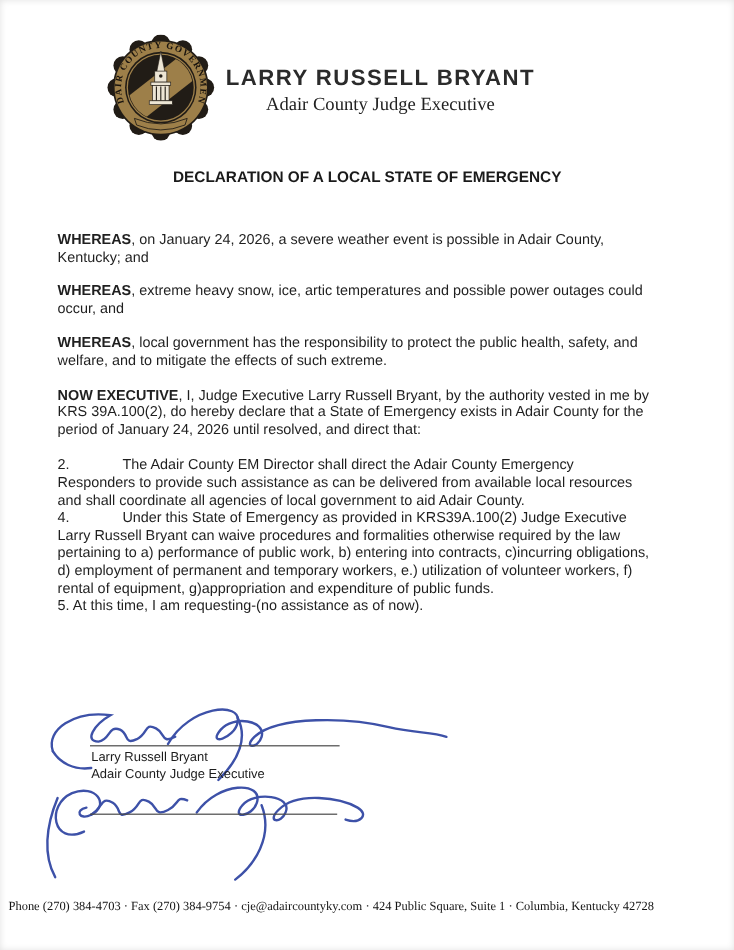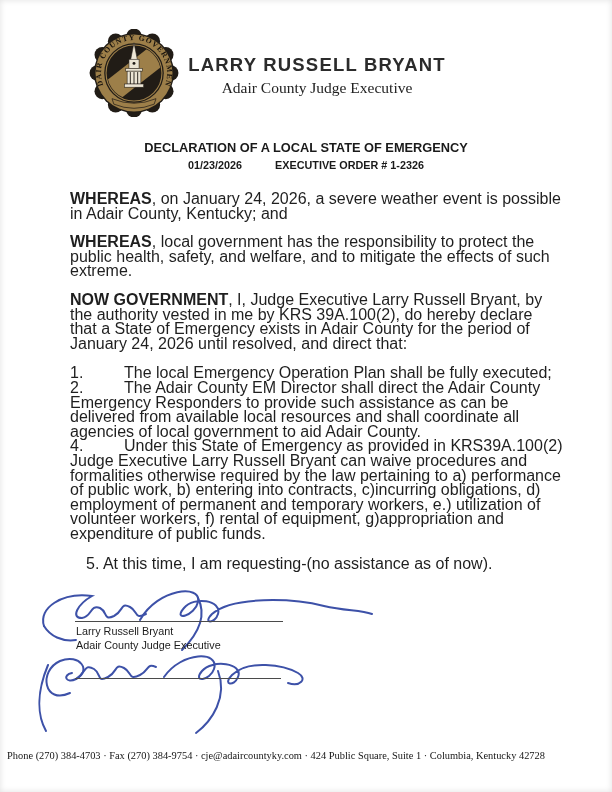--- a/index.html
+++ b/index.html
@@ -17,27 +17,27 @@
   .seal{position:absolute;left:88px;top:29px;width:92px;height:88px;}
   .name-block{position:absolute;left:150px;top:54px;width:334px;text-align:center;}
   .exec-name{font-size:18.5px;font-weight:700;letter-spacing:1.2px;color:#2b2b2b;white-space:nowrap;}
   .exec-title{font-family:"Liberation Serif",serif;font-size:15.5px;color:#222;margin-top:3px;}
   
   .title-block{position:absolute;left:0;top:140px;width:612px;text-align:center;}
   .doc-title{font-size:12.8px;font-weight:700;color:#1a1a1a;}
   .doc-subtitle{margin-top:4px;font-size:10.8px;font-weight:700;color:#1a1a1a;}
   .doc-subtitle .date{margin-right:30px;}
   
-  .body-text{position:absolute;left:70px;top:192px;width:493px;font-size:16px;line-height:14.6px;}
+  .body-text{position:absolute;left:48px;top:192px;width:493px;font-size:12px;line-height:14.6px;}
   .para{margin:0 0 14px 0;}
   .para b{font-weight:700;}
   .directives{margin-top:15px;}
   .directive{margin:0;}
   .dnum{display:inline-block;width:54px;}
-  .closing{margin:16px;}
+  .closing{margin:0;}
   
   .sig-svg{position:absolute;pointer-events:none;}
   .sig-line{position:absolute;height:1px;background:#4a4a4a;}
   .sig-label{position:absolute;font-size:10.8px;line-height:14px;color:#1c1c1c;}
   
   .footer{position:absolute;left:0;top:750px;width:552px;text-align:center;
     font-family:"Liberation Serif",serif;font-size:10.4px;color:#141414;}
 </style>
 </head>
 <body>
@@ -90,33 +90,29 @@
     <path d="M 26 76 Q 50 86 74 76 L 72 82 Q 50 91 28 82 Z" fill="#9d7f49" stroke="#211c16" stroke-width="0.8"></path>
   </svg>
 
   <div class="name-block">
     <div class="exec-name">LARRY RUSSELL BRYANT</div>
     <div class="exec-title">Adair County Judge Executive</div>
   </div>
 
   <div class="title-block">
     <div class="doc-title">DECLARATION OF A LOCAL STATE OF EMERGENCY</div>
-    <div class="doc-subtitle">
-      <span class="date">01/23/2026</span>
-      <span>EXECUTIVE ORDER # 1-2326</span>
-    </div>
   </div>
 
   <div class="body-text">
     <p class="para"><b>WHEREAS</b><span>, on January 24, 2026, a severe weather event is possible in Adair County, Kentucky; and</span></p>
+    <p class="para"><b>WHEREAS</b><span>, extreme heavy snow, ice, artic temperatures and possible power outages could occur, and</span></p>
     <p class="para"><b>WHEREAS</b><span>, local government has the responsibility to protect the public health, safety, and welfare, and to mitigate the effects of such extreme.</span></p>
-    <p class="para"><b>NOW GOVERNMENT</b><span>, I, Judge Executive Larry Russell Bryant, by the authority vested in me by KRS 39A.100(2), do hereby declare that a State of Emergency exists in Adair County for the period of January 24, 2026 until resolved, and direct that:</span></p>
+    <p class="para"><b>NOW EXECUTIVE</b><span>, I, Judge Executive Larry Russell Bryant, by the authority vested in me by KRS 39A.100(2), do hereby declare that a State of Emergency exists in Adair County for the period of January 24, 2026 until resolved, and direct that:</span></p>
 
     <div class="directives">
-      <p class="directive"><span class="dnum">1.</span><span>The local Emergency Operation Plan shall be fully executed;</span></p>
       <p class="directive"><span class="dnum">2.</span><span>The Adair County EM Director shall direct the Adair County Emergency Responders to provide such assistance as can be delivered from available local resources and shall coordinate all agencies of local government to aid Adair County.</span></p>
       <p class="directive"><span class="dnum">4.</span><span>Under this State of Emergency as provided in KRS39A.100(2) Judge Executive Larry Russell Bryant can waive procedures and formalities otherwise required by the law pertaining to a) performance of public work, b) entering into contracts, c)incurring obligations, d) employment of permanent and temporary workers, e.) utilization of volunteer workers, f) rental of equipment, g)appropriation and expenditure of public funds.</span></p>
       <p class="closing">5. At this time, I am requesting-(no assistance as of now).</p>
     </div>
   </div>
 
   <svg class="sig-svg" style="left:40px;top:584px;width:340px;height:72px;" viewBox="0 0 340 72" aria-hidden="true">
     <g fill="none" stroke="#3d51a8" stroke-width="2" stroke-linecap="round">
       <path d="M4 42 C -2 24 22 8 52 12 C 38 20 30 34 42 34 C 52 33 50 20 60 24 C 68 28 63 37 74 32 C 84 27 80 18 90 23 C 98 27 94 36 106 30"></path>
       <path d="M100 36 C 118 4 162 0 158 18 C 155 32 132 38 144 24 C 154 12 182 16 178 30 C 175 40 162 40 172 30 C 192 12 252 14 284 22 C 306 27 320 26 332 30"></path>

